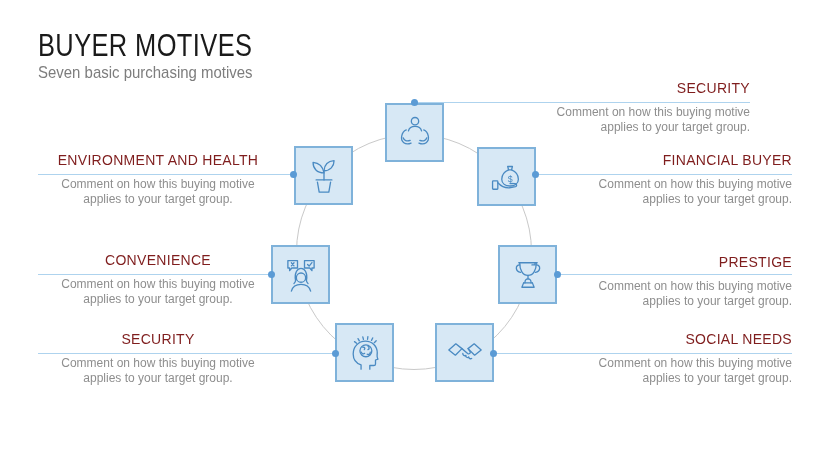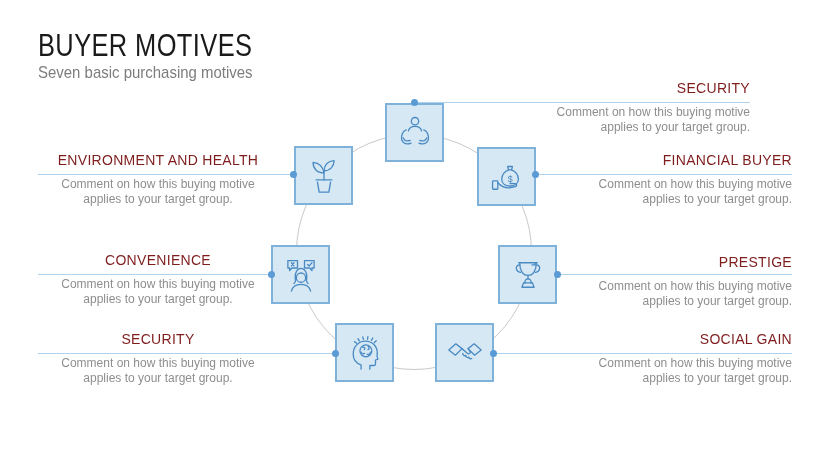--- a/index.html
+++ b/index.html
@@ -144,21 +144,21 @@
 
   <div class="callout right" style="right:37px;top:254px;">
     <div class="label">PRESTIGE</div>
     <div class="comment">
       <span>Comment on how this buying motive</span><br>
       <span>applies to your target group.</span>
     </div>
   </div>
 
   <div class="callout right" style="right:37px;top:331px;">
-    <div class="label">SOCIAL GAIN</div>
+    <div class="label">SOCIAL NEEDS</div>
     <div class="comment">
       <span>Comment on how this buying motive</span><br>
       <span>applies to your target group.</span>
     </div>
   </div>
 
   <div class="callout left" style="left:38px;top:331px;">
     <div class="label">SECURITY</div>
     <div class="comment">
       <span>Comment on how this buying motive</span><br>

